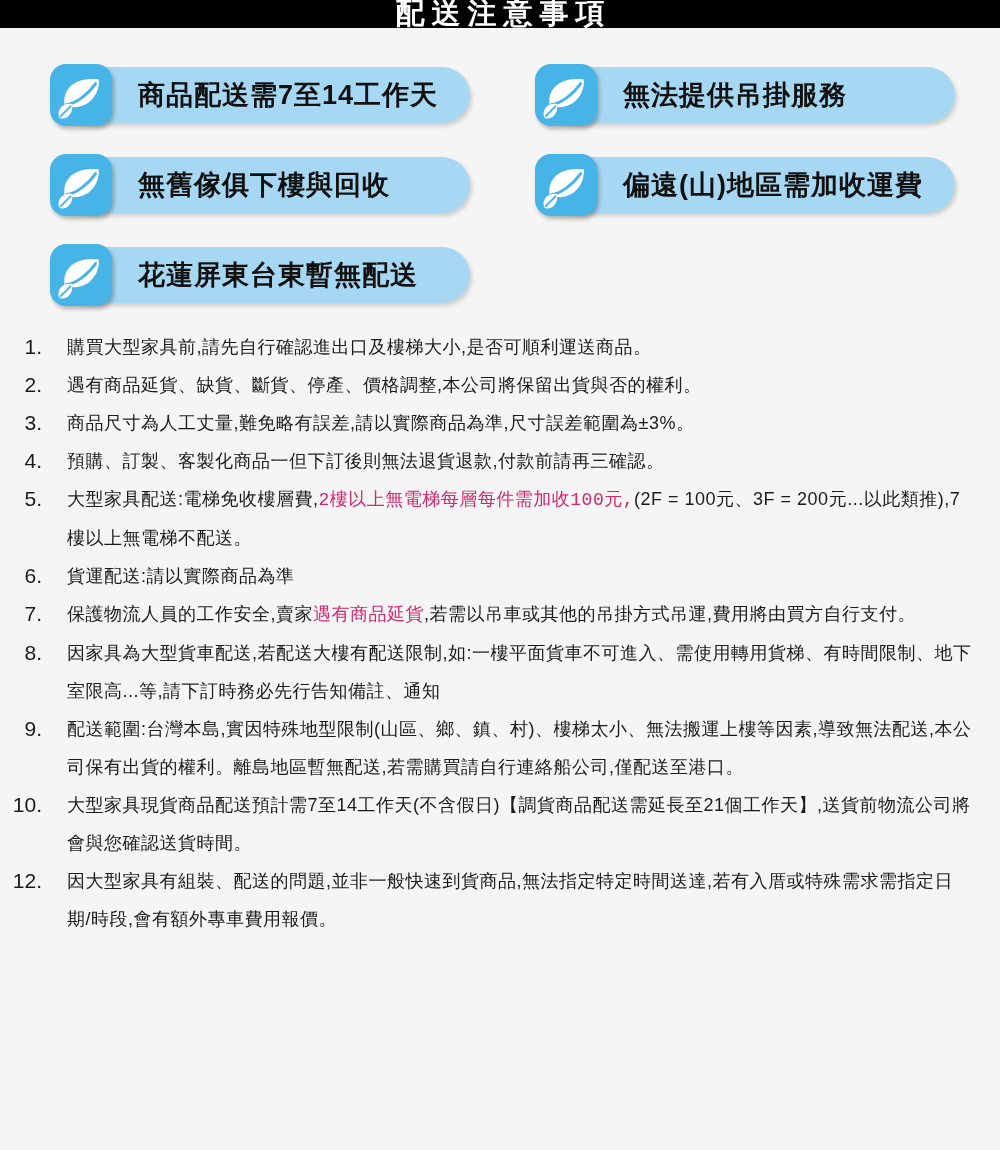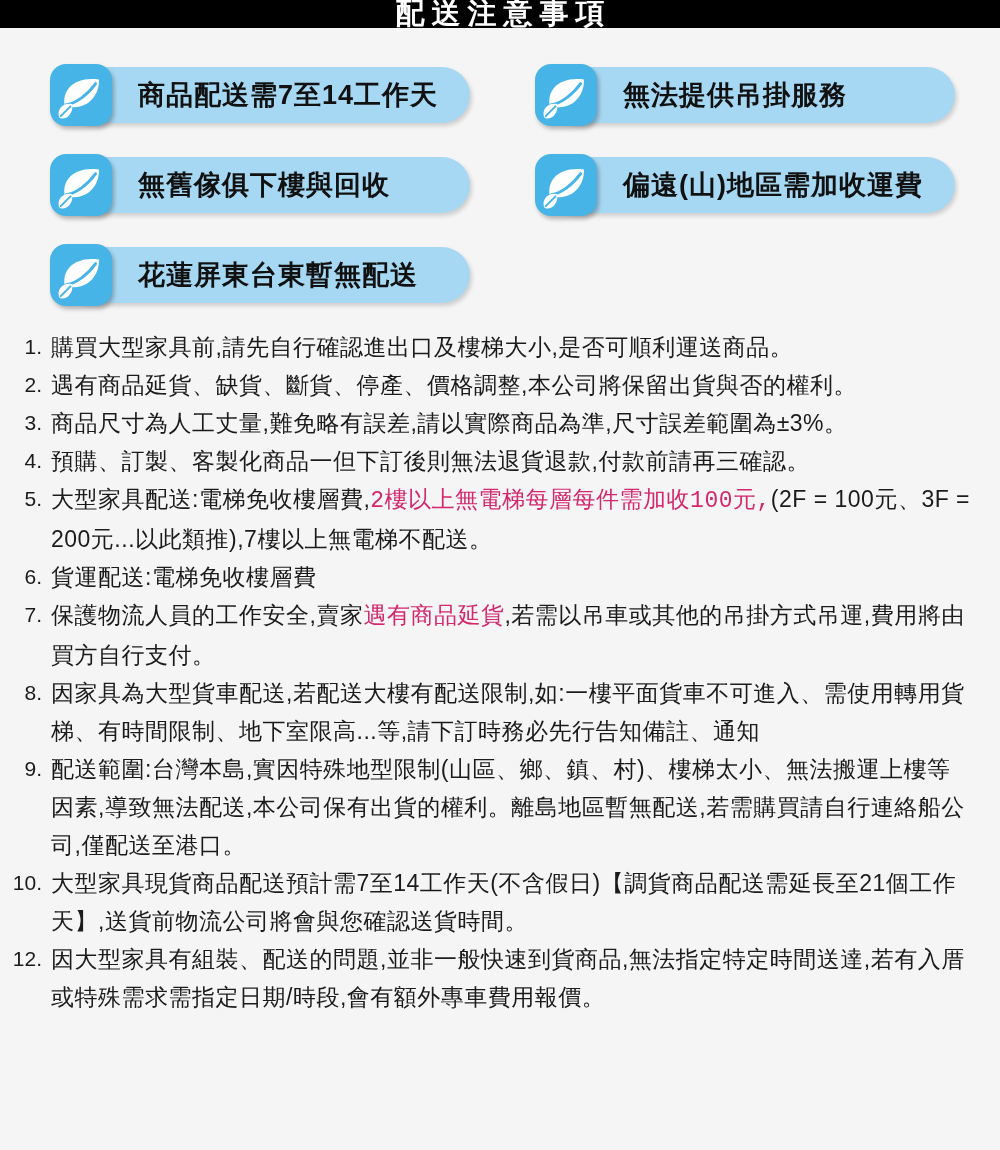--- a/index.html
+++ b/index.html
@@ -86,23 +86,24 @@
   .note .num{
     flex:0 0 42px;
     text-align:right;
     margin-right:9px;
     font-size:21px;
     line-height:38px;
     white-space:nowrap;
   }
   .note .txt{
     flex:1;
-    font-size:23px;
+    font-size:18px;
     line-height:38px;
     letter-spacing:.5px;
+    margin-left:16px;
   }
   .note .txt .hl{color:var(--highlight);font-family:Liberation Mono, monospace;}
 </style>
 </head>
 <body>
 
 <header class="header">
   <h1>配送注意事項</h1>
 </header>
 
@@ -190,21 +191,21 @@
     <span class="txt"><span>預購、訂製、客製化商品一但下訂後則無法退貨退款,付款前請再三確認。</span></span>
   </li>
 
   <li class="note">
     <span class="num">5.</span>
     <span class="txt"><span>大型家具配送:電梯免收樓層費,</span><span class="hl">2樓以上無電梯每層每件需加收100元,</span><span>(2F = 100元、3F = 200元...以此類推),7樓以上無電梯不配送。</span></span>
   </li>
 
   <li class="note">
     <span class="num">6.</span>
-    <span class="txt"><span>貨運配送:電梯免收樓層費</span></span>
+    <span class="txt"><span>貨運配送:請以實際商品為準</span></span>
   </li>
 
   <li class="note">
     <span class="num">7.</span>
     <span class="txt"><span>保護物流人員的工作安全,賣家</span><span class="hl">遇有商品延貨</span><span>,若需以吊車或其他的吊掛方式吊運,費用將由買方自行支付。</span></span>
   </li>
 
   <li class="note">
     <span class="num">8.</span>
     <span class="txt"><span>因家具為大型貨車配送,若配送大樓有配送限制,如:一樓平面貨車不可進入、需使用轉用貨梯、有時間限制、地下室限高...等,請下訂時務必先行告知備註、通知</span></span>

